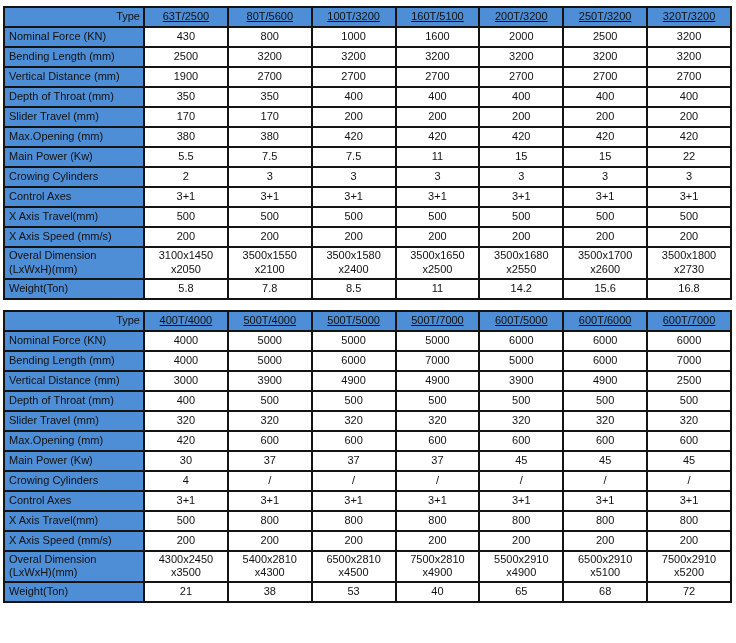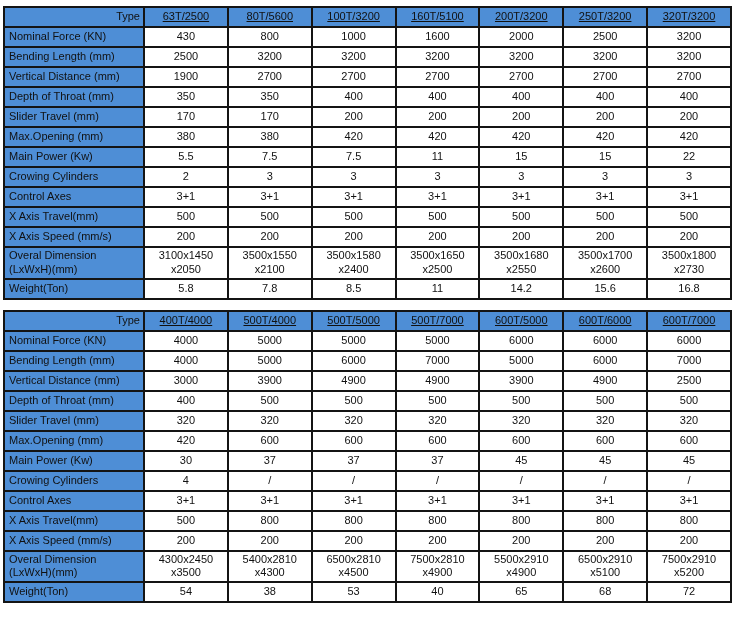--- a/index.html
+++ b/index.html
@@ -364,21 +364,21 @@
 x4900</td>
           <td class="value-cell">5500x2910
 x4900</td>
           <td class="value-cell">6500x2910
 x5100</td>
           <td class="value-cell">7500x2910
 x5200</td>
         </tr>
         <tr>
           <td class="label-cell">Weight(Ton)</td>
-          <td class="value-cell">54</td>
+          <td class="value-cell">21</td>
           <td class="value-cell">38</td>
           <td class="value-cell">53</td>
           <td class="value-cell">40</td>
           <td class="value-cell">65</td>
           <td class="value-cell">68</td>
           <td class="value-cell">72</td>
         </tr>
       </tbody>
   </table>
 

